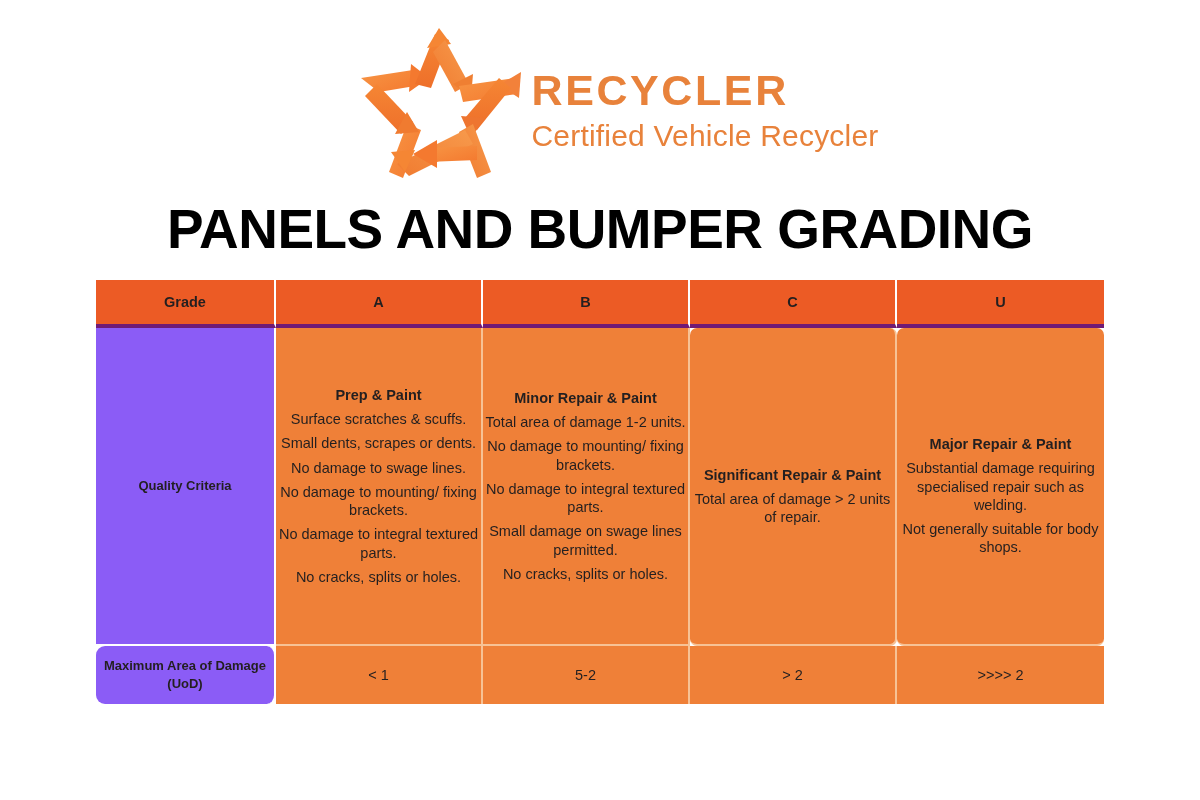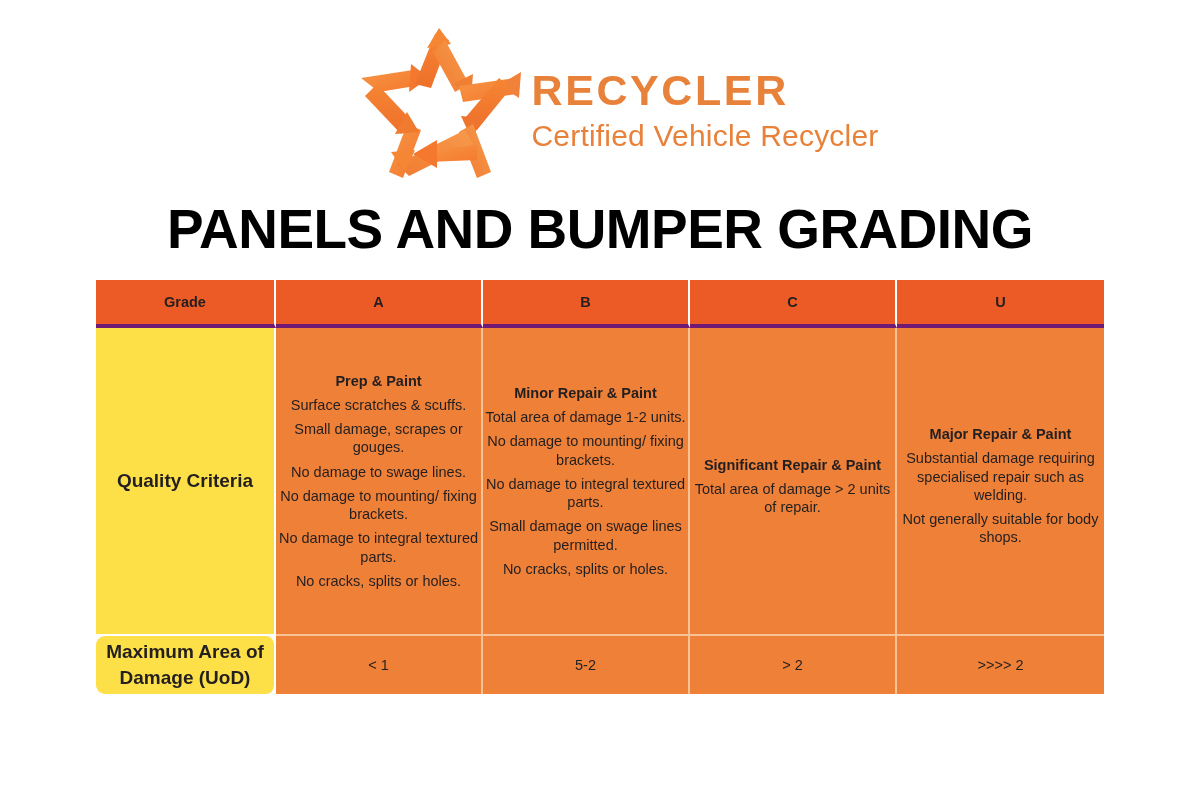--- a/index.html
+++ b/index.html
@@ -106,24 +106,24 @@
     font-weight: bold;
     font-size: 14.5px;
     height: 44px;
     border-right: 2px solid #ffffff;
     border-bottom: 4px solid #701a75;
   }
   .hdr-cell.last { border-right: none; }
 
   
   .row-label {
-    background: #fde047;
-    color: #231f20;
-    font-weight: bold;
-    font-size: 19px;
+    background: #8b5cf6;
+    color: #231f20;
+    font-weight: bold;
+    font-size: 13px;
     line-height: 1.35;
     border-right: 2px solid #ffffff;
     border-bottom: 2px solid #ffffff;
     padding: 4px 8px;
   }
   .row-label.bottom { border-bottom: none; border-radius: 9px; }
 
   
   .body-cell {
     background: #ef8038;
@@ -131,21 +131,21 @@
     border-right: 2px solid #f7c295;
     border-bottom: 2px solid #f7c295;
     padding: 10px 12px;
     font-size: 14.5px;
     line-height: 1.28;
   }
   .body-cell.last { border-right: none; }
   .body-cell.bottom { border-bottom: none; }
 
   .criteria-cell { height: 296px; vertical-align: top; padding-top: 14px; }
-  .criteria-cell.mid { vertical-align: middle; padding-top: 10px; }
+  .criteria-cell.mid { vertical-align: middle; padding-top: 20px; border-radius: 7px; }
 
   .cell-head {
     font-weight: bold;
     font-size: 14.5px;
     margin: 0 0 6px 0;
     line-height: 1.25;
   }
   .cell-line {
     margin: 0 0 6px 0;
     font-size: 14.5px;
@@ -243,21 +243,21 @@
       <th class="hdr-cell last">U</th>
     </tr>
   </thead>
   <tbody>
     <tr>
       <td class="row-label">Quality Criteria</td>
 
       <td class="body-cell criteria-cell">
         <p class="cell-head">Prep &amp; Paint</p>
         <p class="cell-line">Surface scratches &amp; scuffs.</p>
-        <p class="cell-line">Small damage, scrapes or gouges.</p>
+        <p class="cell-line">Small dents, scrapes or dents.</p>
         <p class="cell-line">No damage to swage lines.</p>
         <p class="cell-line">No damage to mounting/ fixing brackets.</p>
         <p class="cell-line">No damage to integral textured parts.</p>
         <p class="cell-line">No cracks, splits or holes.</p>
       </td>
 
       <td class="body-cell criteria-cell">
         <p class="cell-head">Minor Repair &amp; Paint</p>
         <p class="cell-line">Total area of damage 1-2 units.</p>
         <p class="cell-line">No damage to mounting/ fixing brackets.</p>

